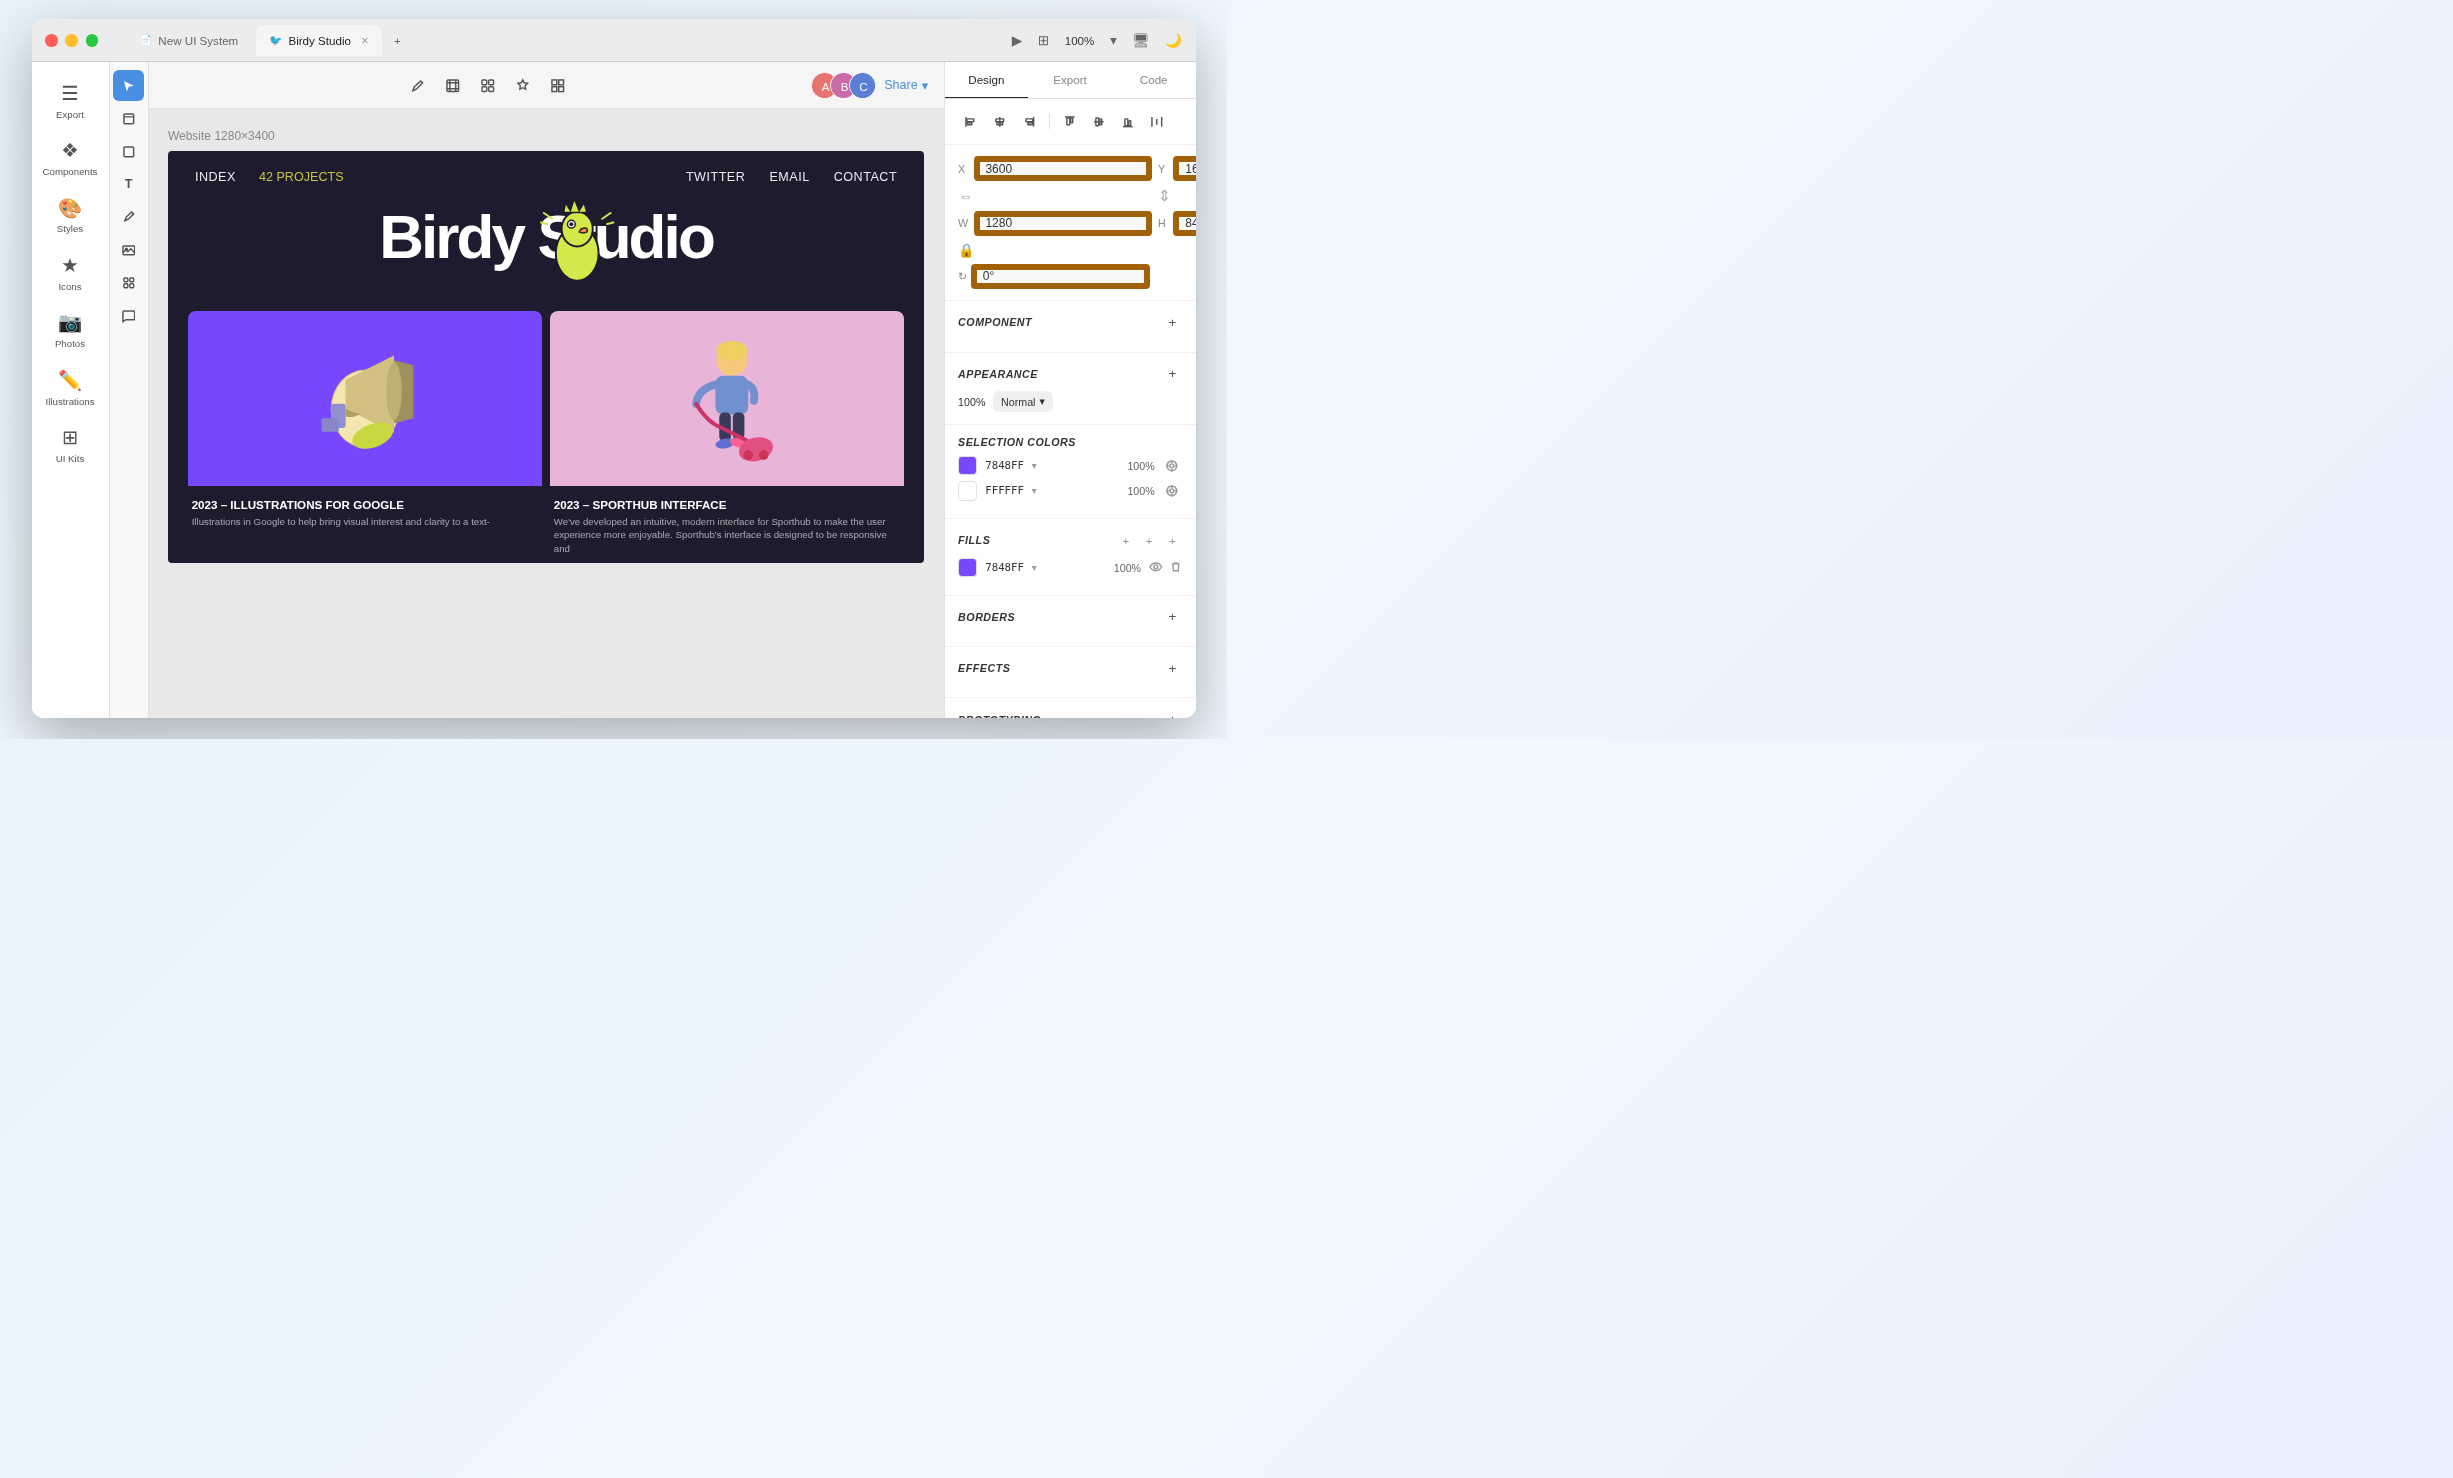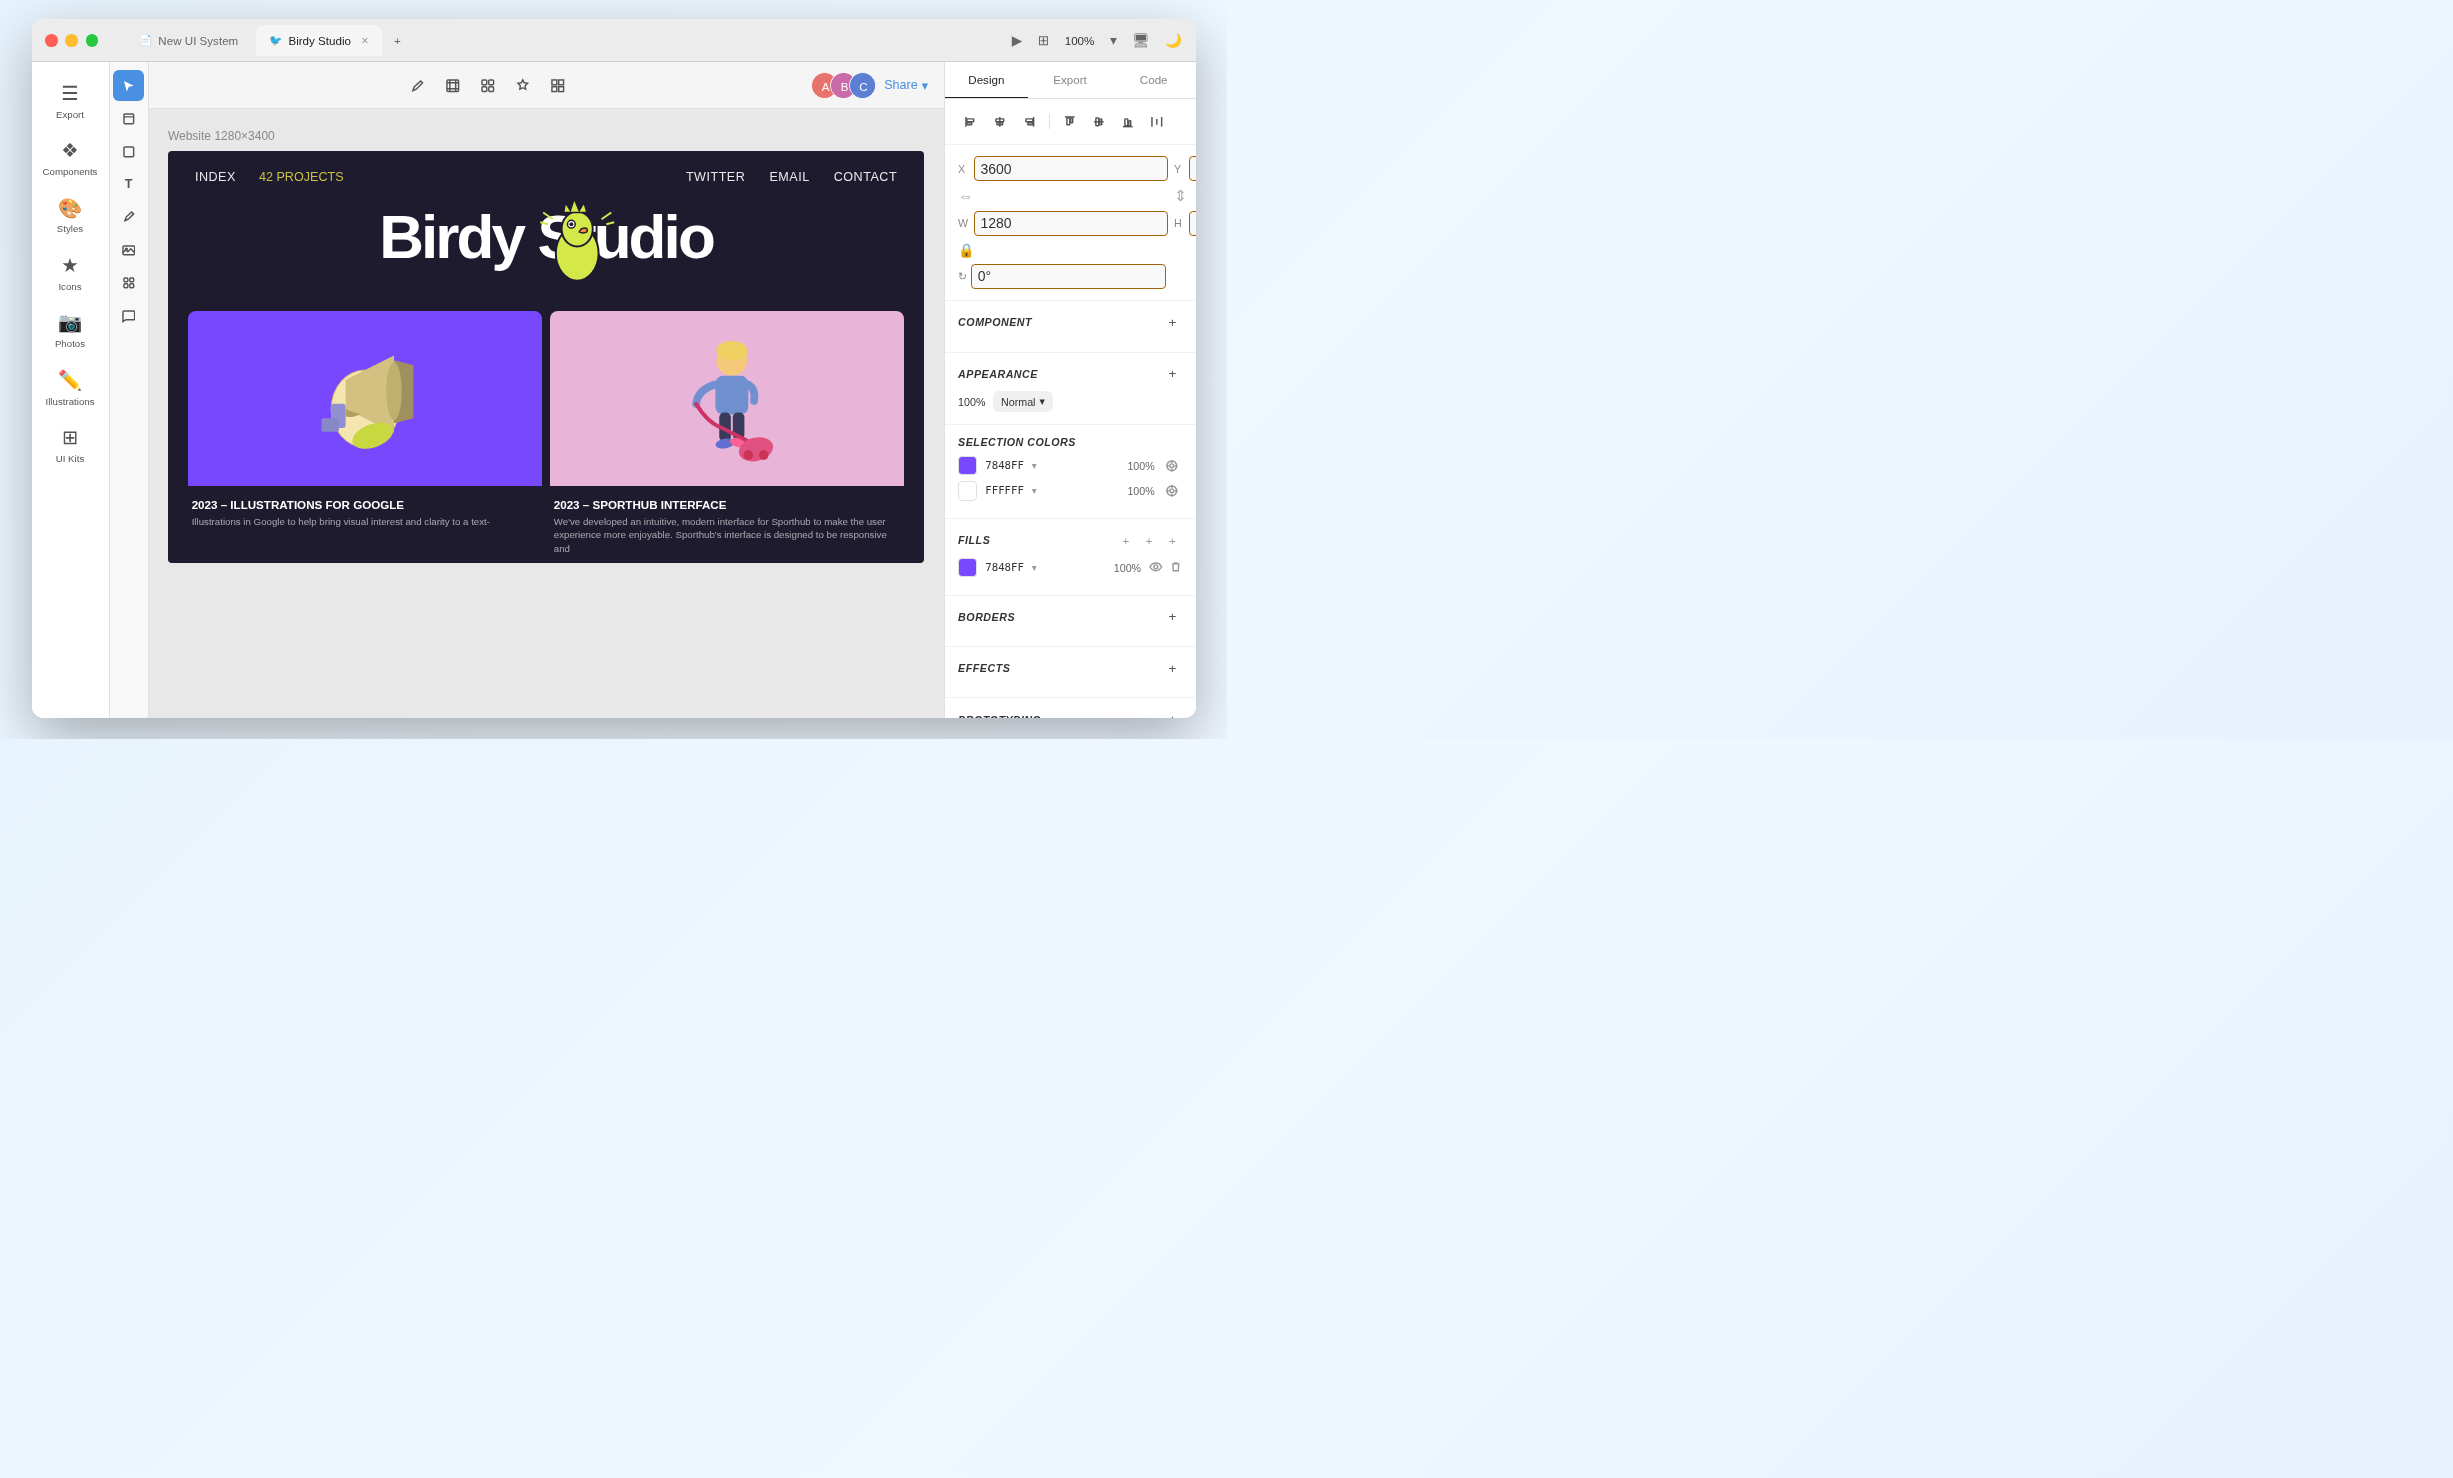--- a/index.html
+++ b/index.html
@@ -357,24 +357,24 @@
     }
     .coord-group {
       display: flex;
       align-items: center;
       gap: 3.9px;
     }
     .coord-label { font-size: 10.7px; color: #888; width: 11.6px; }
     .coord-input {
       flex: 1;
       height: 25px;
-      border: 1px solid #a16207;
+      border: 6px solid #a16207;
       border-radius: 3.9px;
       padding: 0 5.8px;
-      font-size: 14px;
+      font-size: 12px;
       background: #f8f8f8;
       color: #333;
     }
 
     .appearance-row {
       display: flex;
       gap: 7.8px;
       align-items: center;
     }
     .opacity-label { font-size: 10.7px; color: #333; }

